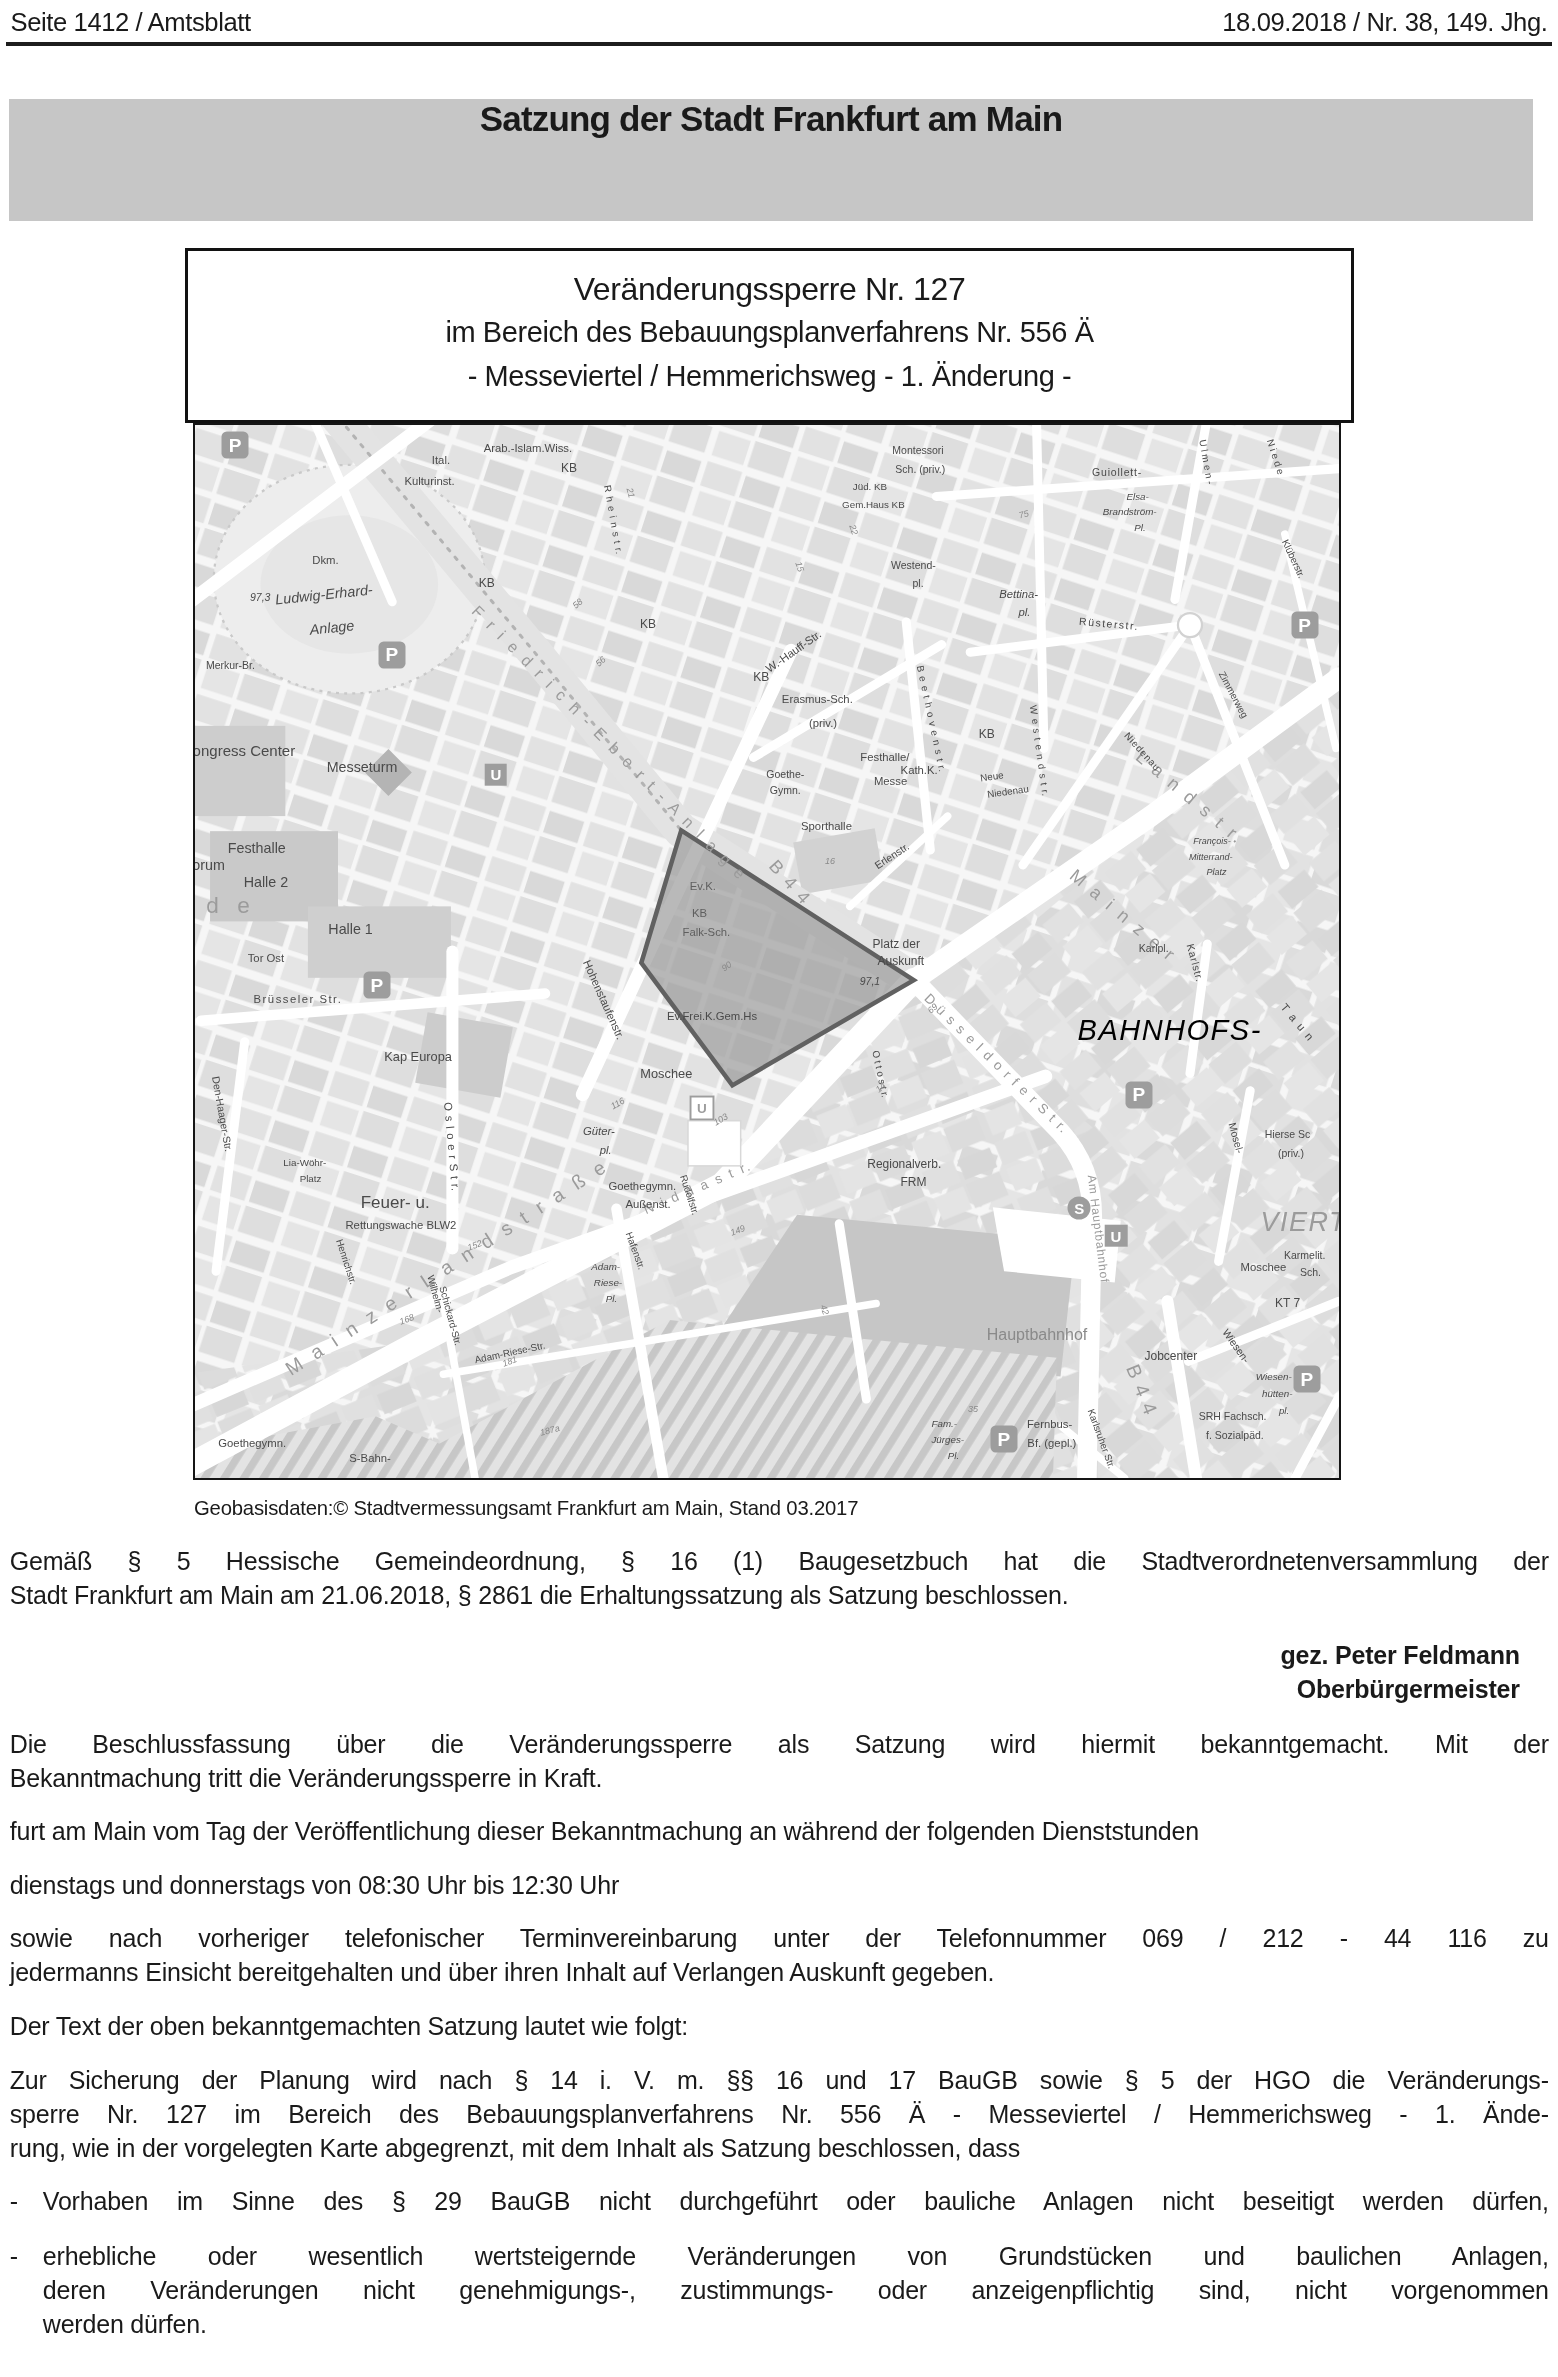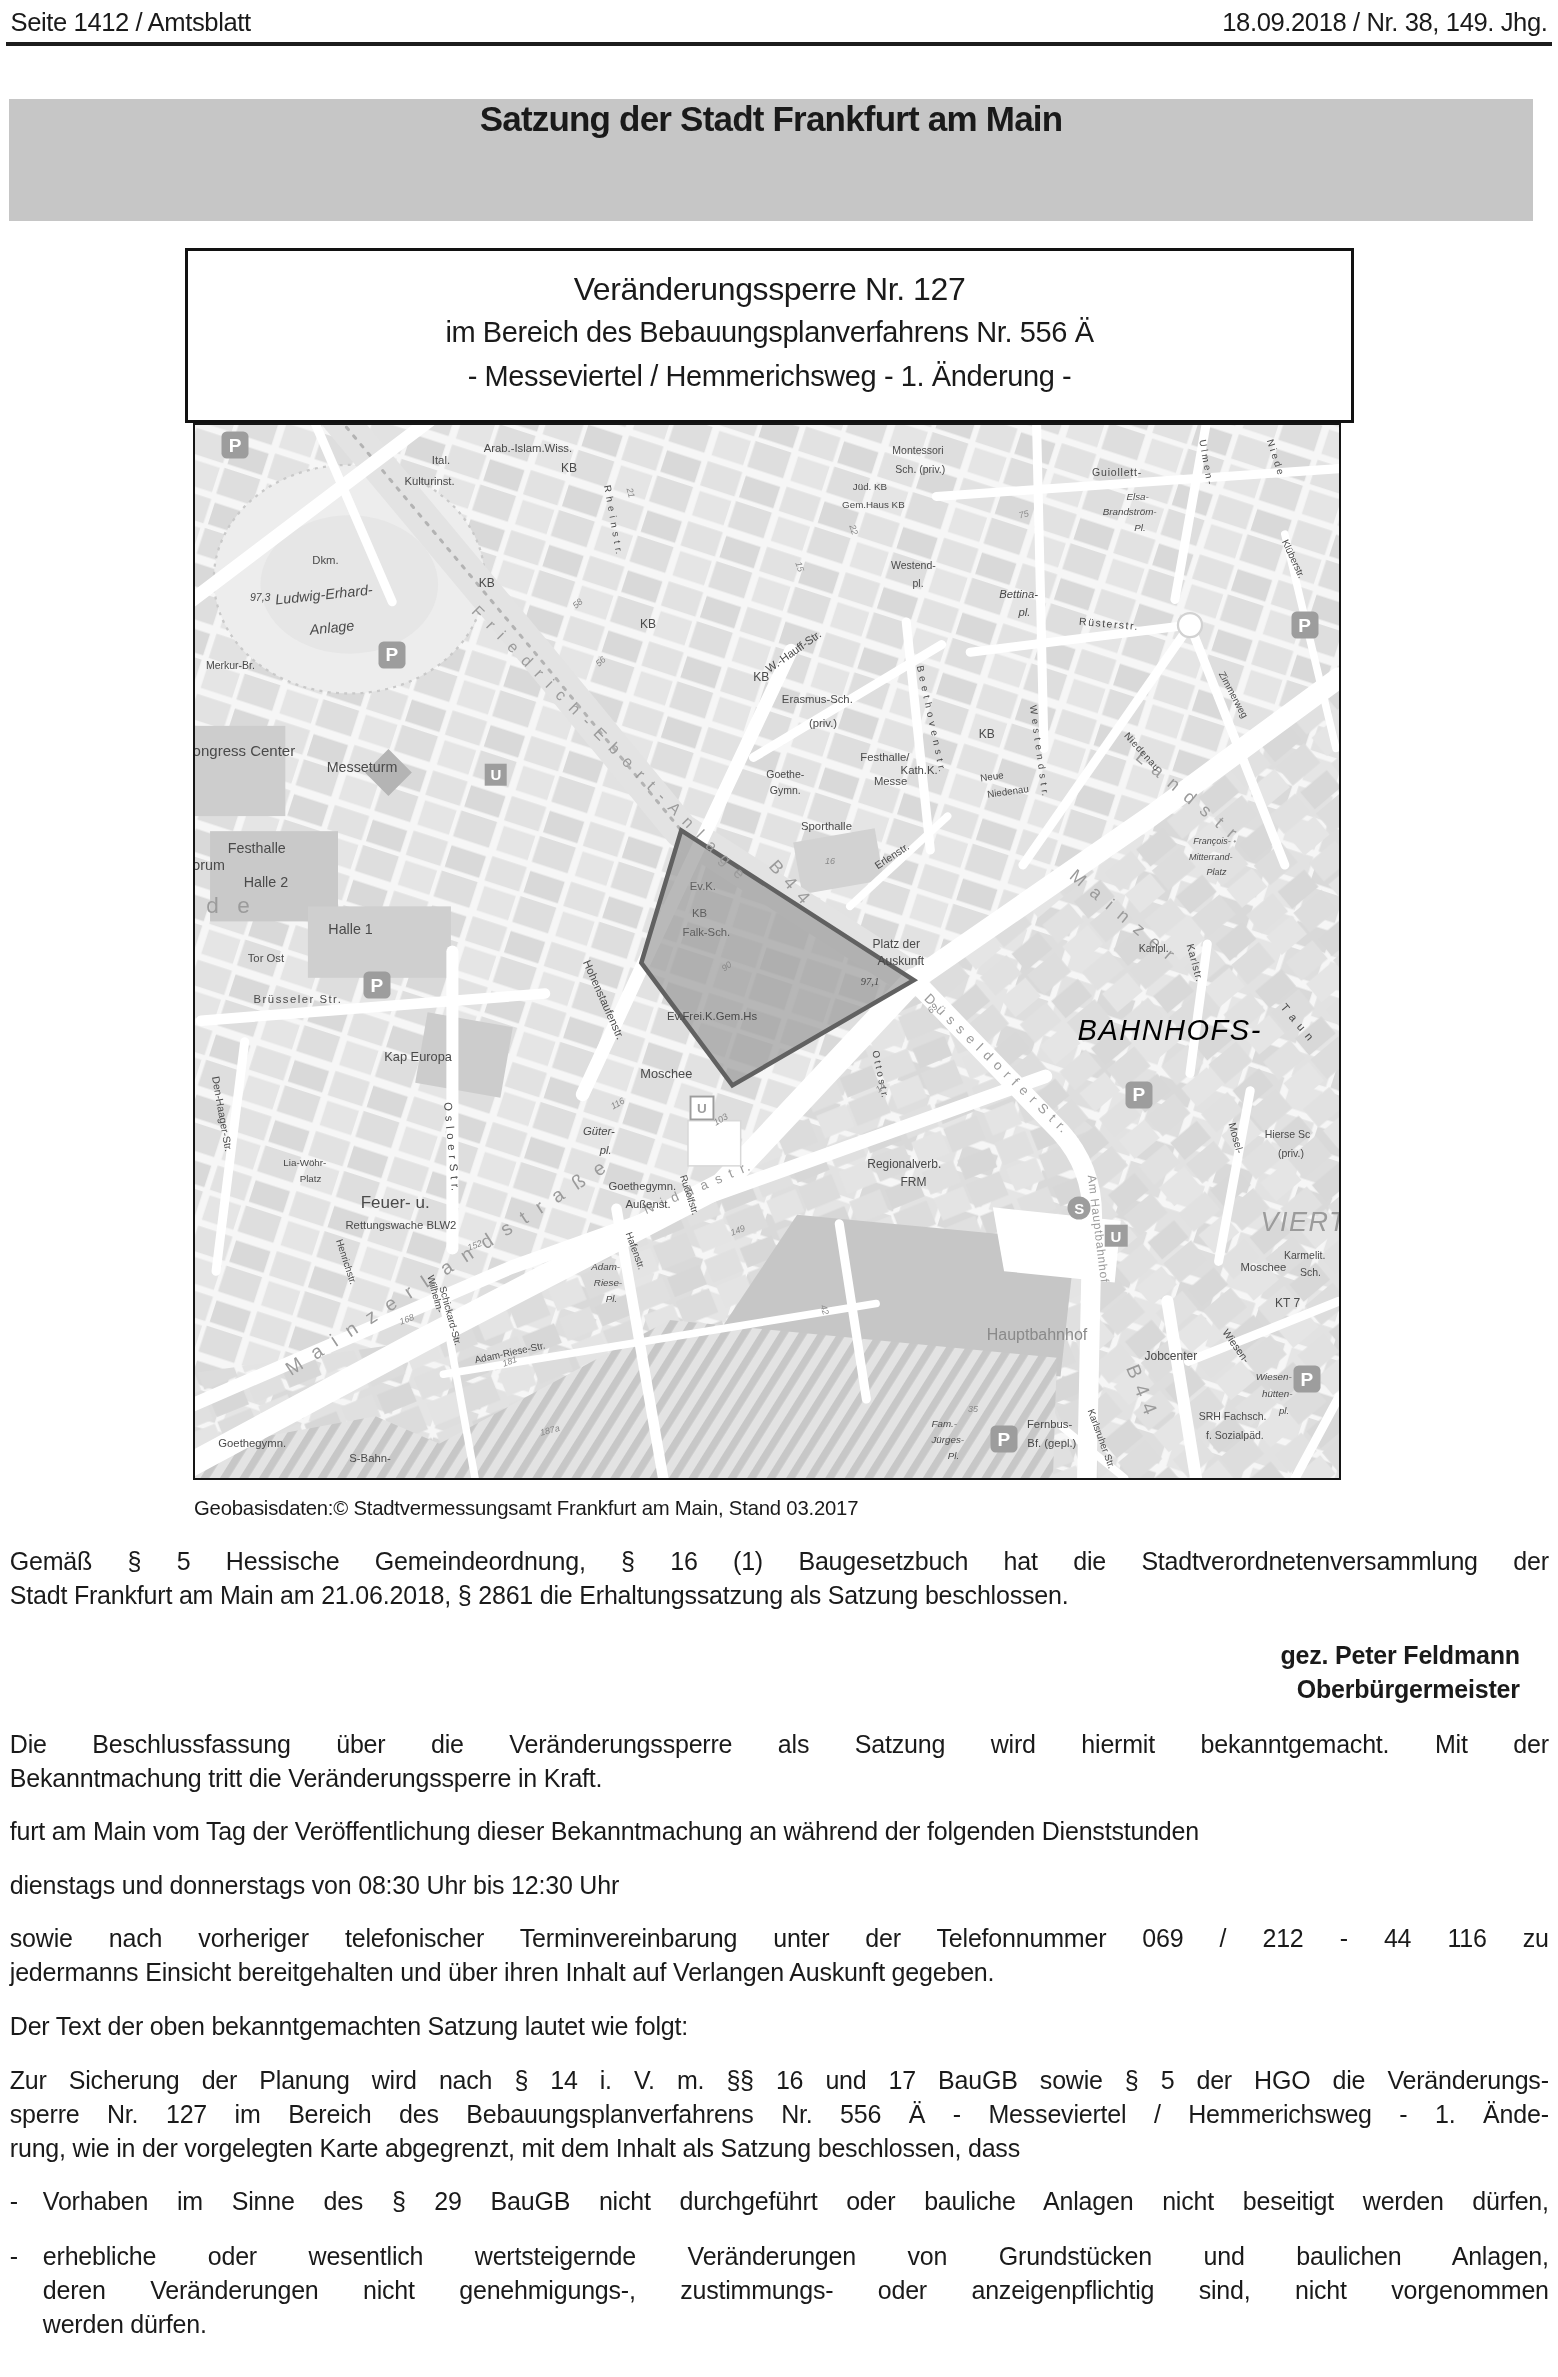--- a/index.html
+++ b/index.html
@@ -208,21 +208,21 @@
       <div class="mlab" style="left: 88.9%; top: 39.6%; font-size: 9px; transform: translate(-50%, -50%) rotate(0deg); font-style: italic;">François-</div>
       <div class="mlab" style="left: 88.8%; top: 41.1%; font-size: 9px; transform: translate(-50%, -50%) rotate(0deg); font-style: italic;">Mitterrand-</div>
       <div class="mlab" style="left: 89.3%; top: 42.5%; font-size: 9px; transform: translate(-50%, -50%) rotate(0deg); font-style: italic;">Platz</div>
       <div class="mlab" style="left: 87.4%; top: 51.1%; font-size: 10.5px; transform: translate(-50%, -50%) rotate(75deg); letter-spacing: 0.8px;">Karlstr.</div>
       <div class="mlab" style="left: 83.8%; top: 49.8%; font-size: 10.5px; transform: translate(-50%, -50%) rotate(0deg);">Karlpl.</div>
       <div class="mlab" style="left: 44.4%; top: 43.9%; font-size: 11.3px; transform: translate(-50%, -50%) rotate(0deg); color: rgb(95, 95, 95);">Ev.K.</div>
       <div class="mlab" style="left: 44.1%; top: 46.4%; font-size: 11.3px; transform: translate(-50%, -50%) rotate(0deg); color: rgb(95, 95, 95);">KB</div>
       <div class="mlab" style="left: 44.7%; top: 48.2%; font-size: 11.3px; transform: translate(-50%, -50%) rotate(0deg); color: rgb(95, 95, 95);">Falk-Sch.</div>
       <div class="mlab" style="left: 61.3%; top: 49.3%; font-size: 12px; transform: translate(-50%, -50%) rotate(0deg);">Platz der</div>
       <div class="mlab" style="left: 61.7%; top: 50.9%; font-size: 12px; transform: translate(-50%, -50%) rotate(0deg);">Auskunft</div>
-      <div class="mlab" style="left: 59%; top: 52.9%; font-size: 10.5px; transform: translate(-50%, -50%) rotate(0deg); font-style: italic; font-family: Liberation Serif, serif;">97,1</div>
+      <div class="mlab" style="left: 59%; top: 52.9%; font-size: 10.5px; transform: translate(-50%, -50%) rotate(0deg); font-style: italic;">97,1</div>
       <div class="mlab" style="left: 45.2%; top: 56.2%; font-size: 11.3px; transform: translate(-50%, -50%) rotate(0deg);">Ev.Frei.K.Gem.Hs</div>
       <div class="mlab" style="left: 41.2%; top: 61.6%; font-size: 12.8px; transform: translate(-50%, -50%) rotate(0deg);">Moschee</div>
       <div class="mlab" style="left: 35.3%; top: 67.1%; font-size: 11.3px; transform: translate(-50%, -50%) rotate(0deg); font-style: italic;">Güter-</div>
       <div class="mlab" style="left: 35.9%; top: 68.9%; font-size: 11.3px; transform: translate(-50%, -50%) rotate(0deg); font-style: italic;">pl.</div>
       <div class="mlab" style="left: 59.9%; top: 61.6%; font-size: 9.8px; transform: translate(-50%, -50%) rotate(78deg);">O t t o s t r.</div>
       <div class="mlab" style="left: 62%; top: 70.2%; font-size: 12px; transform: translate(-50%, -50%) rotate(0deg);">Regionalverb.</div>
       <div class="mlab" style="left: 62.8%; top: 71.9%; font-size: 12px; transform: translate(-50%, -50%) rotate(0deg);">FRM</div>
       <div class="mlab" style="left: 17.5%; top: 73.9%; font-size: 17px; transform: translate(-50%, -50%) rotate(0deg);">Feuer- u.</div>
       <div class="mlab" style="left: 18%; top: 76.1%; font-size: 11.3px; transform: translate(-50%, -50%) rotate(0deg);">Rettungswache BLW2</div>
       <div class="mlab" style="left: 9.6%; top: 70.1%; font-size: 9.8px; transform: translate(-50%, -50%) rotate(0deg);">Lia-Wöhr-</div>

